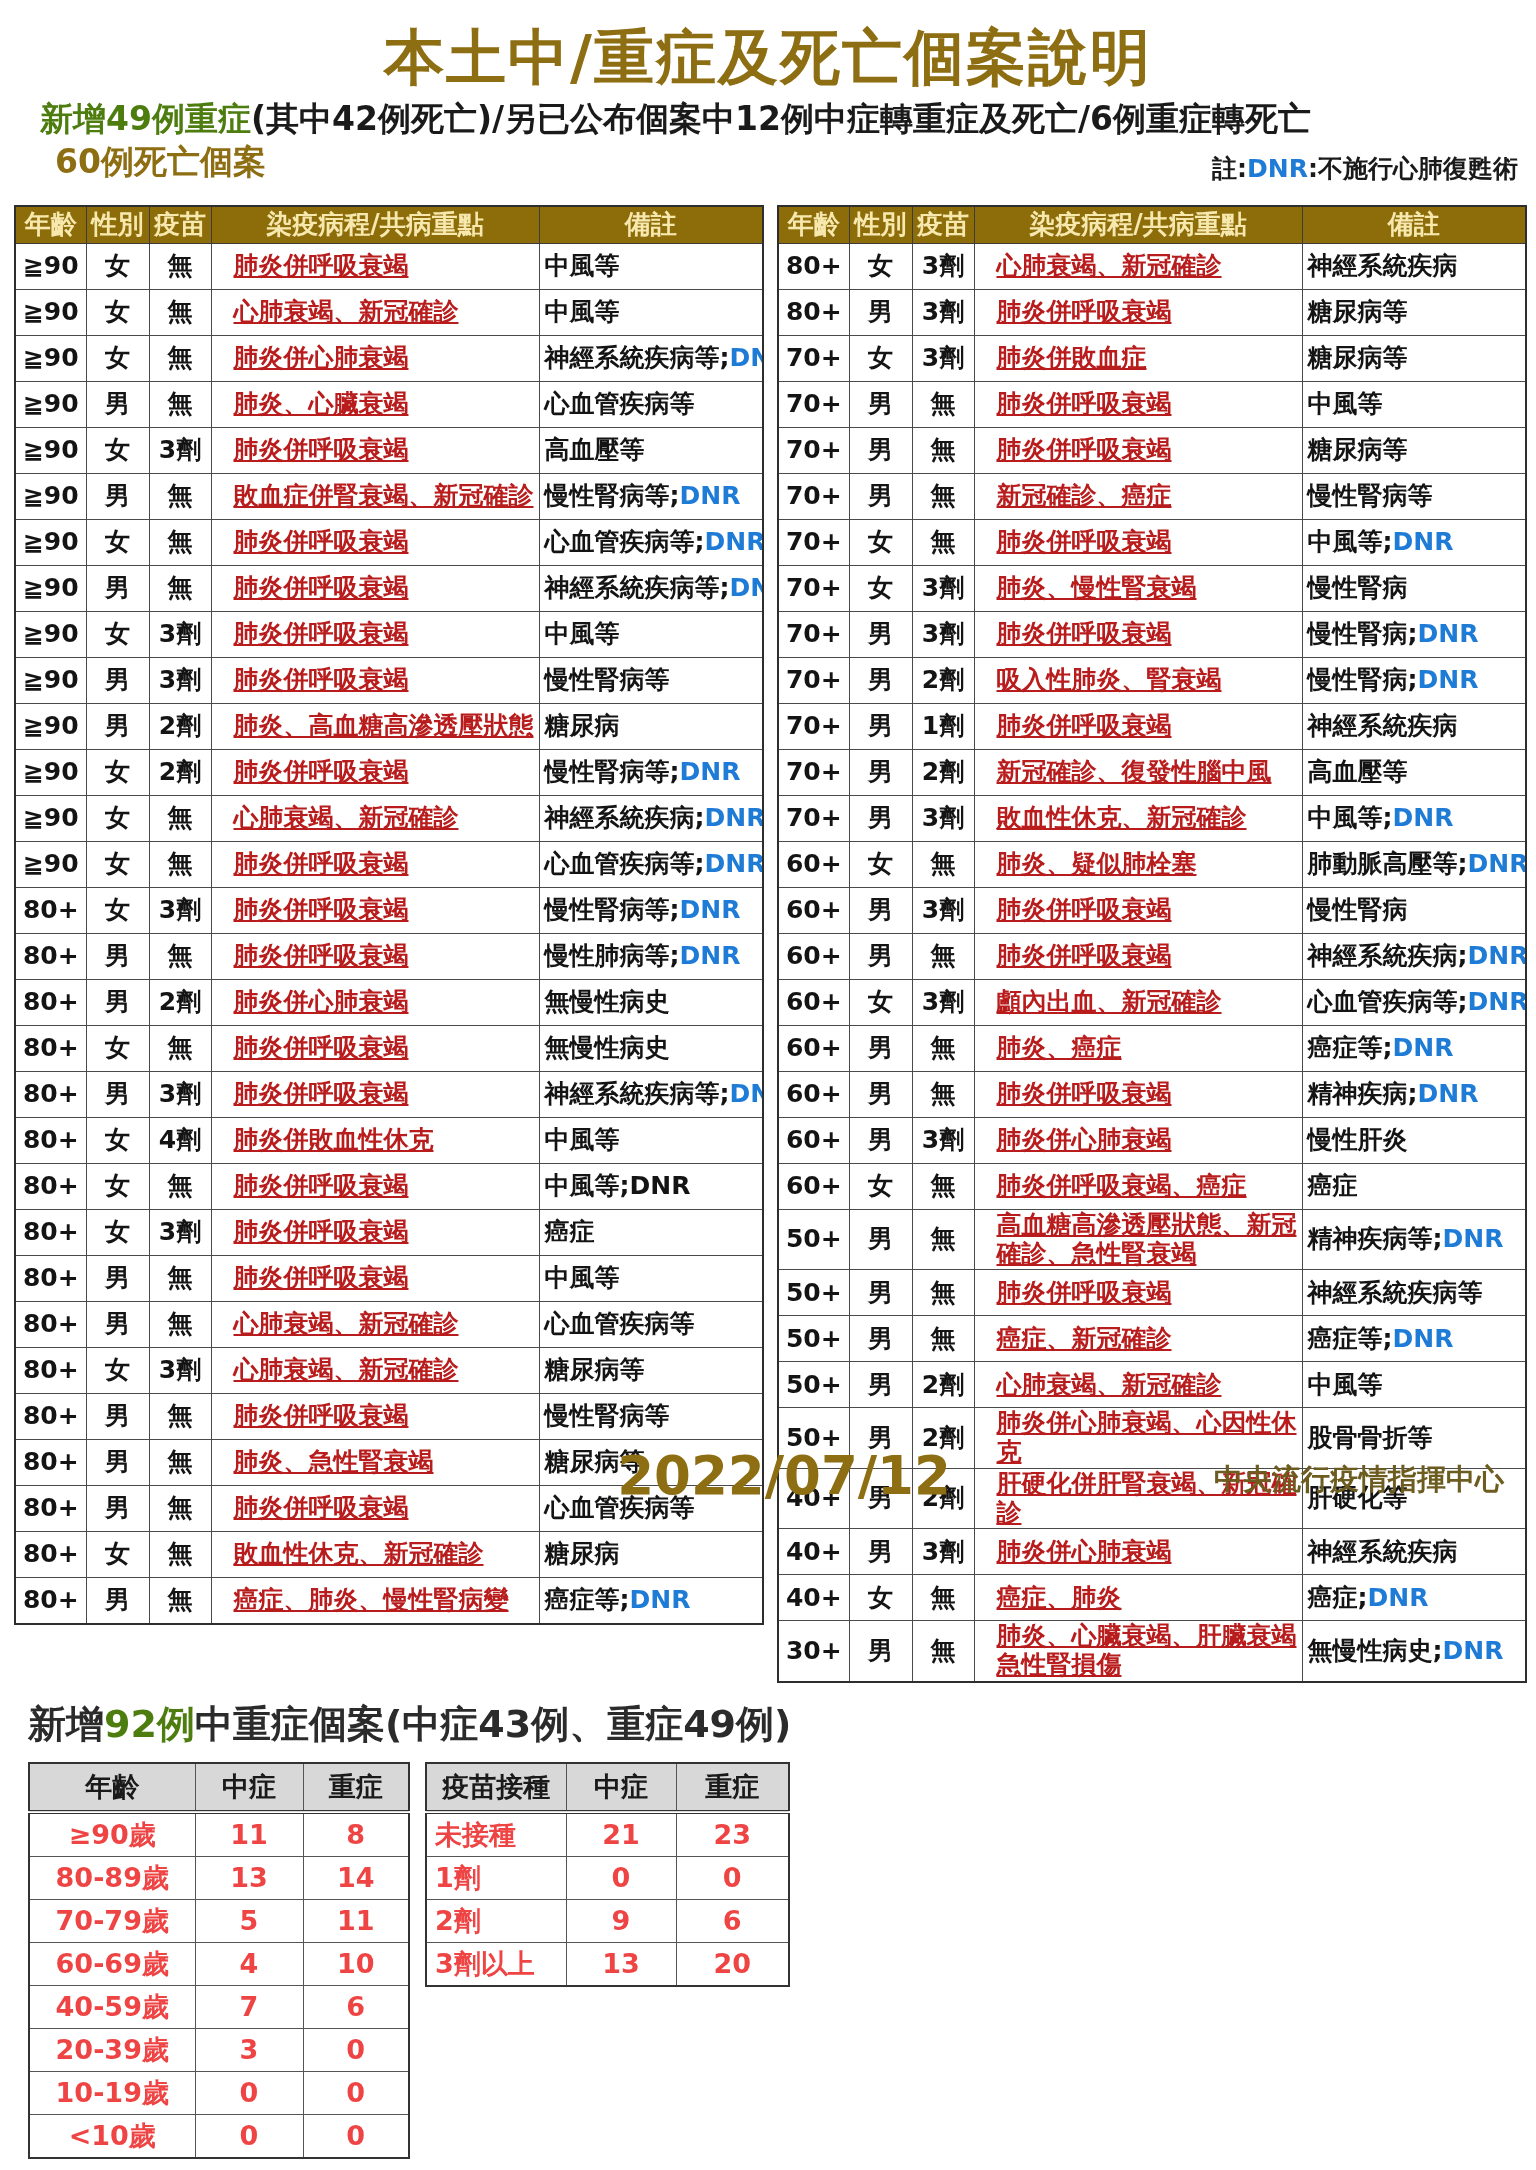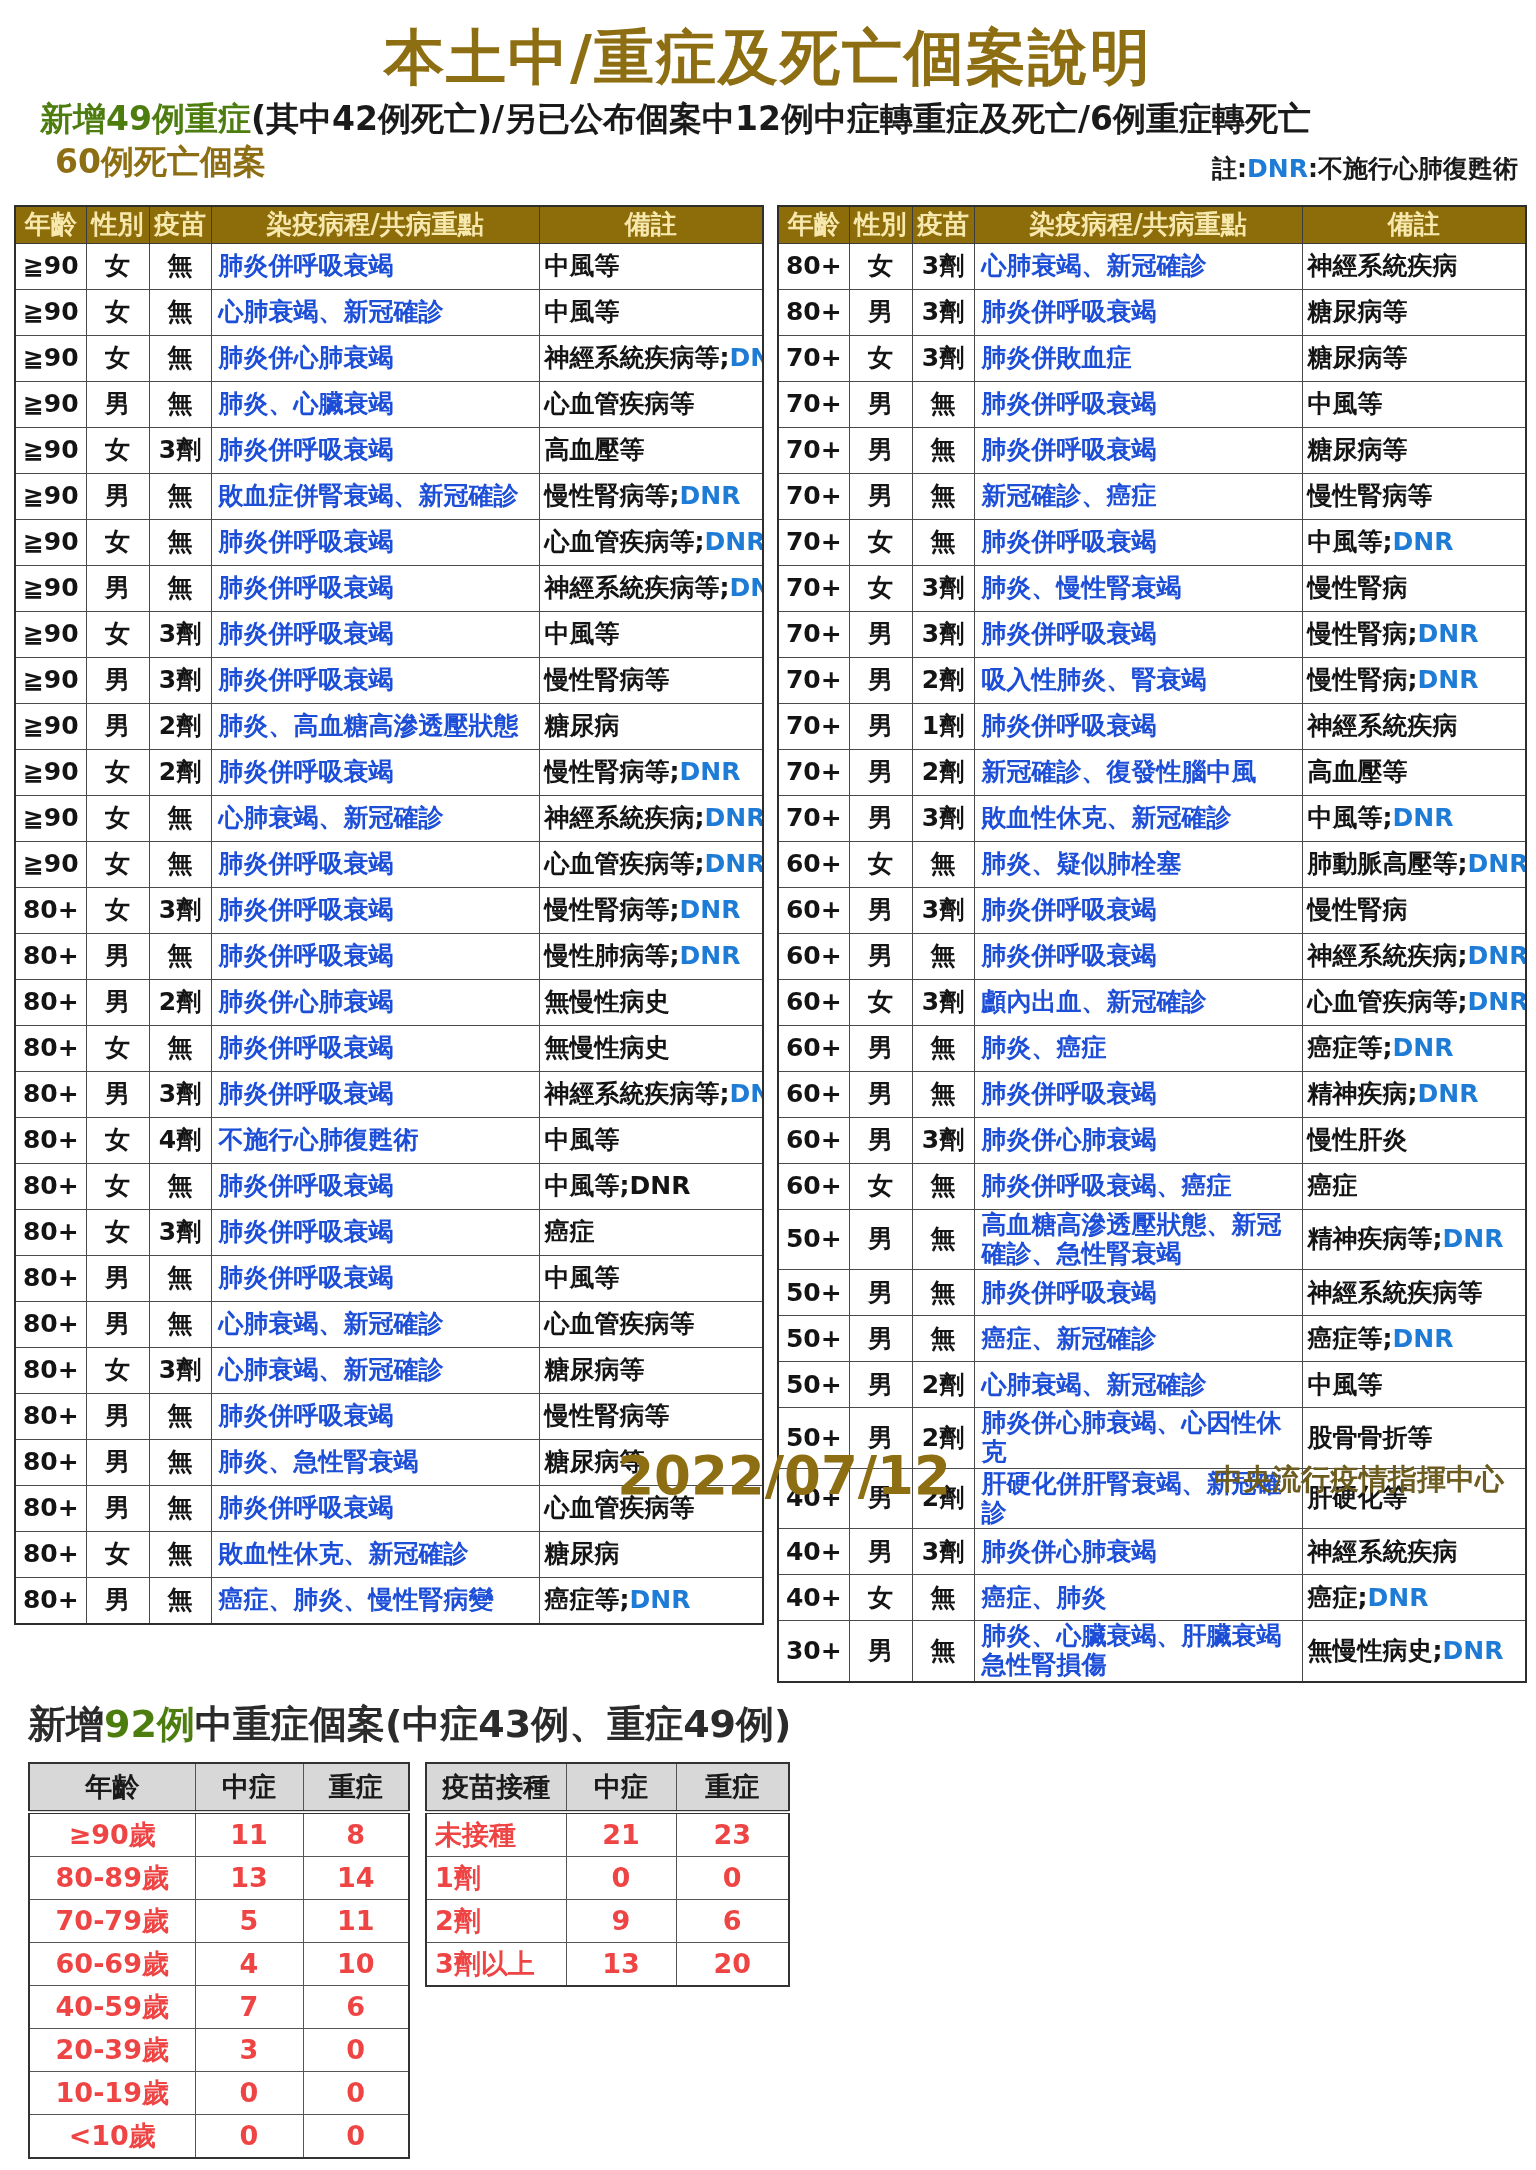--- a/index.html
+++ b/index.html
@@ -14,21 +14,21 @@
   .note{font-size:25px;font-weight:700;color:#1a1a1a;}
   .note .blue{color:#1f7cd6;}
   
   .tables{display:flex;align-items:flex-start;gap:13px;margin:0 0 0 14px;}
   table.death{border-collapse:collapse;table-layout:fixed;width:748px;background:#fff;border:2.5px solid #2e2e2e;}
   table.death col.c0{width:71px;} table.death col.c1{width:63px;} table.death col.c2{width:62px;}
   table.death col.c3{width:328px;} table.death col.c4{width:224px;}
   table.death th{background:#8d6c0a;color:#f7e8ae;font-size:26px;font-weight:800;height:36px;border:1.5px solid #3c3c3c;padding:0 2px;}
   table.death td{border:1.5px solid #4a4a4a;height:43px;font-size:25px;font-weight:700;color:#141414;padding:1px 3px;line-height:1.15;}
   table.death td.c0,table.death td.c1,table.death td.c2{text-align:center;}
-  table.death td.course{color:#1d4ed8;text-align:left;padding-left:7px;}
+  table.death td.course{color:#b91c1c;text-align:left;padding-left:22px;text-decoration:underline;}
   table.death td.note{text-align:left;padding-left:5px;white-space:nowrap;overflow:hidden;}
   .dnr-blue{color:#1f7cd6;}
   .dnr-black{color:#141414;}
   
   .caption{margin:16px 0 12px 28px;font-size:38px;font-weight:800;color:#2b2b2b;}
   
   .bottom{display:flex;align-items:flex-start;gap:15px;margin-left:28px;}
   table.summary{border-collapse:collapse;table-layout:fixed;border:2.5px solid #333;background:#fff;}
   table.summary th{background:#d8d8d8;font-size:27px;font-weight:800;color:#1a1a1a;height:46px;border:1.5px solid #555;border-bottom:4.5px double #333;padding:0 4px;}
   table.summary td{border:1.5px solid #555;height:42px;font-size:27px;font-weight:700;color:#ef4444;text-align:center;padding:0 4px;}
@@ -202,21 +202,21 @@
             <td class="c0">80+</td>
             <td class="c1">男</td>
             <td class="c2">3劑</td>
             <td class="course">肺炎併呼吸衰竭</td>
             <td class="note">神經系統疾病等;<span class="dnr-blue">DNR</span></td>
           </tr>
           <tr>
             <td class="c0">80+</td>
             <td class="c1">女</td>
             <td class="c2">4劑</td>
-            <td class="course">不施行心肺復甦術</td>
+            <td class="course">肺炎併敗血性休克</td>
             <td class="note">中風等</td>
           </tr>
           <tr>
             <td class="c0">80+</td>
             <td class="c1">女</td>
             <td class="c2">無</td>
             <td class="course">肺炎併呼吸衰竭</td>
             <td class="note">中風等;<span class="dnr-black">DNR</span></td>
           </tr>
           <tr>

